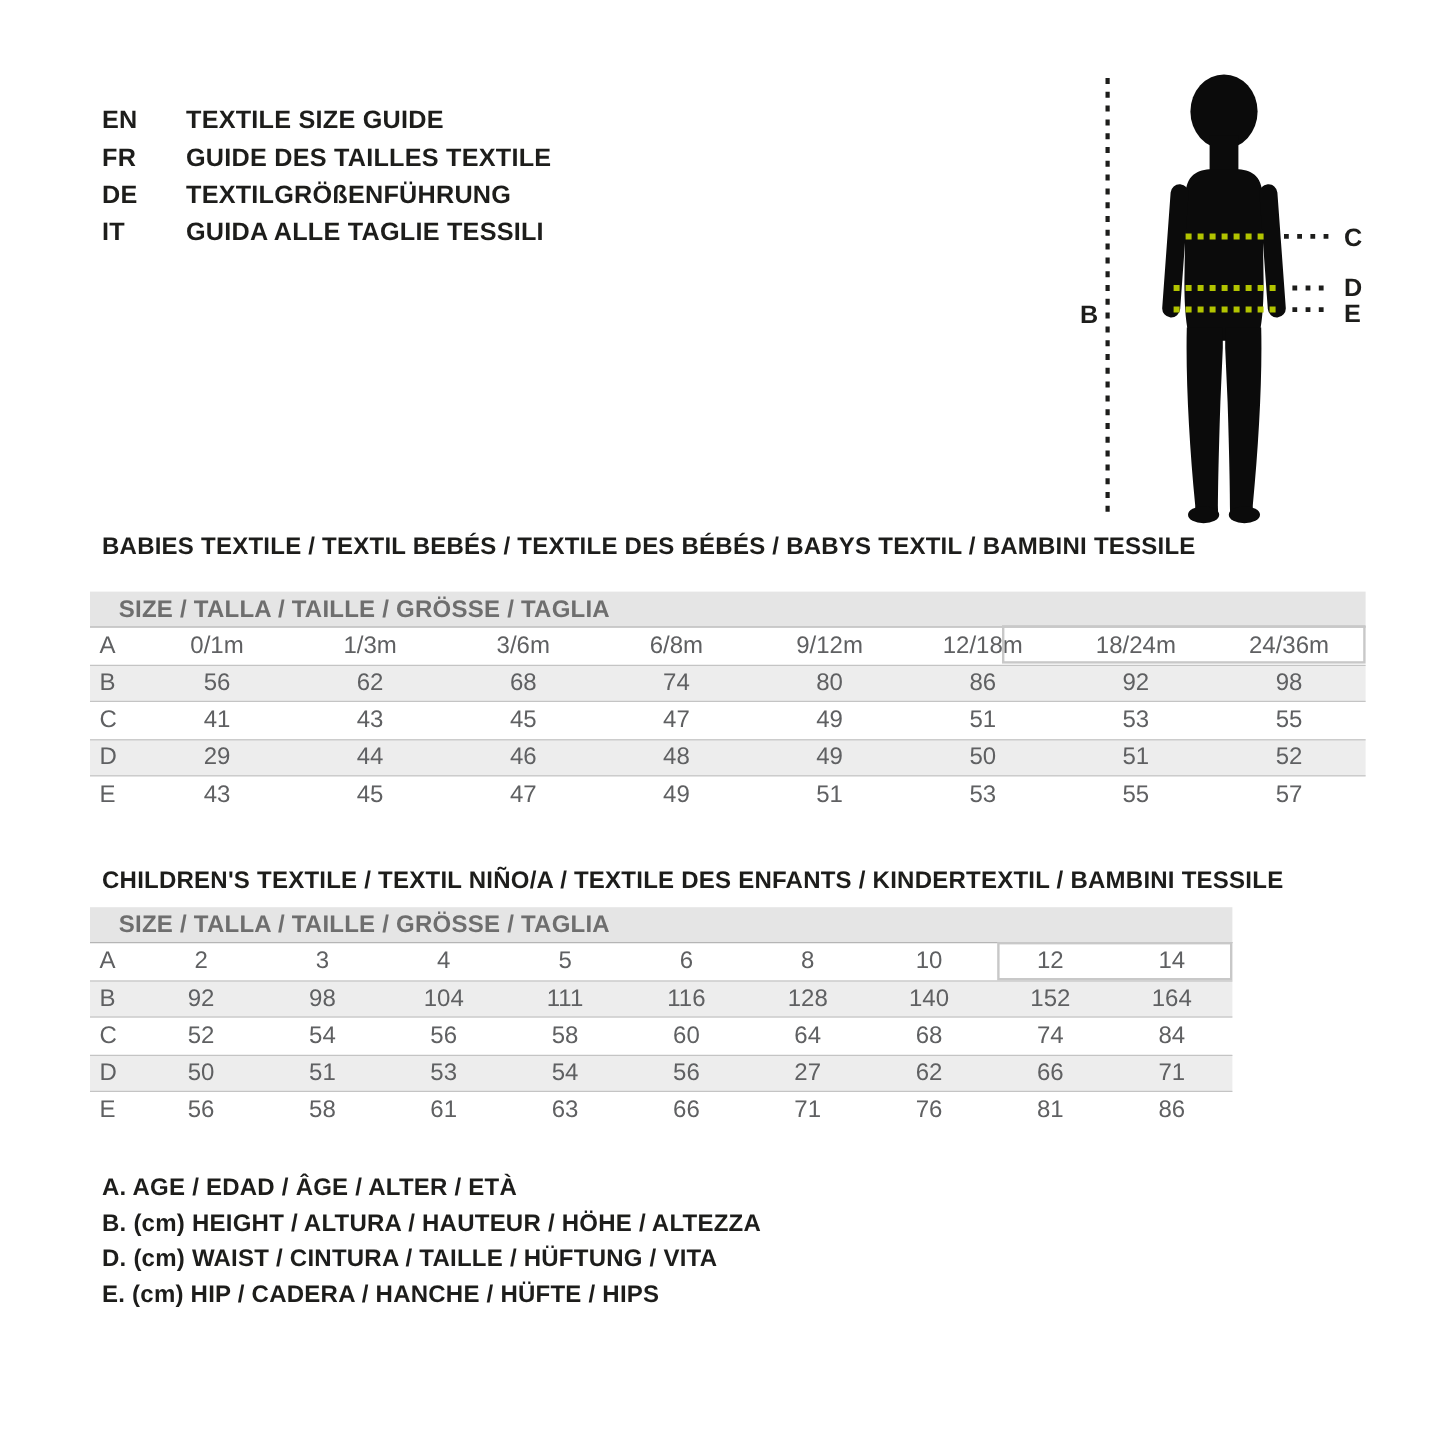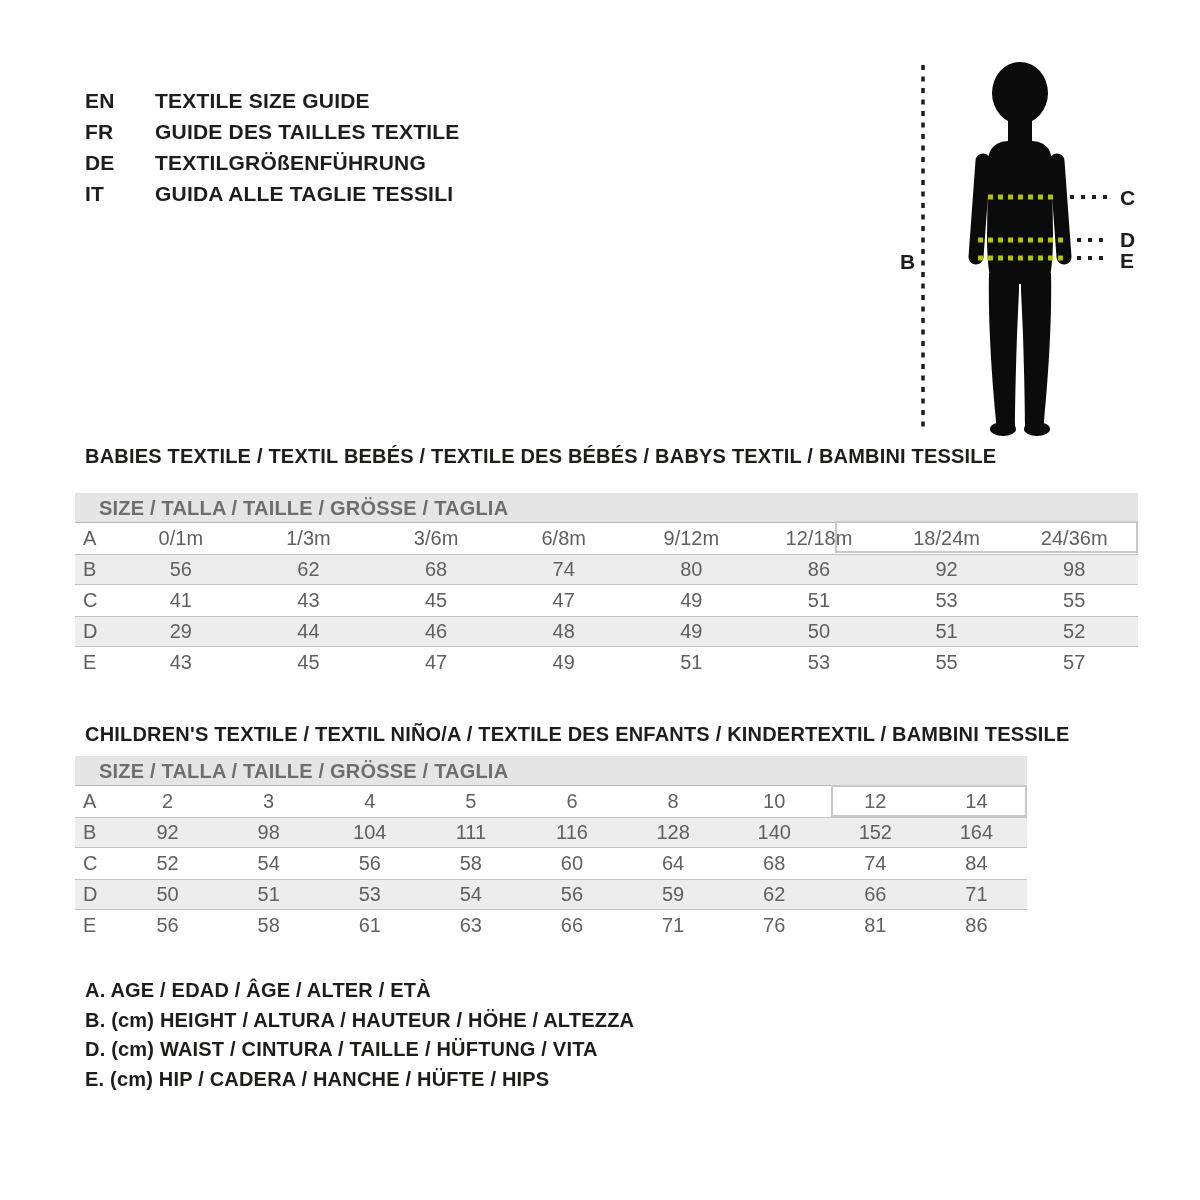--- a/index.html
+++ b/index.html
@@ -209,21 +209,21 @@
         <div class="tcell">74</div>
         <div class="tcell">84</div>
       </div>
       <div class="trow cols-9 stripe">
         <div class="tcell lab">D</div>
         <div class="tcell">50</div>
         <div class="tcell">51</div>
         <div class="tcell">53</div>
         <div class="tcell">54</div>
         <div class="tcell">56</div>
-        <div class="tcell">59</div>
+        <div class="tcell">27</div>
         <div class="tcell">62</div>
         <div class="tcell">66</div>
         <div class="tcell">71</div>
       </div>
       <div class="trow cols-9">
         <div class="tcell lab">E</div>
         <div class="tcell">56</div>
         <div class="tcell">58</div>
         <div class="tcell">61</div>
         <div class="tcell">63</div>

